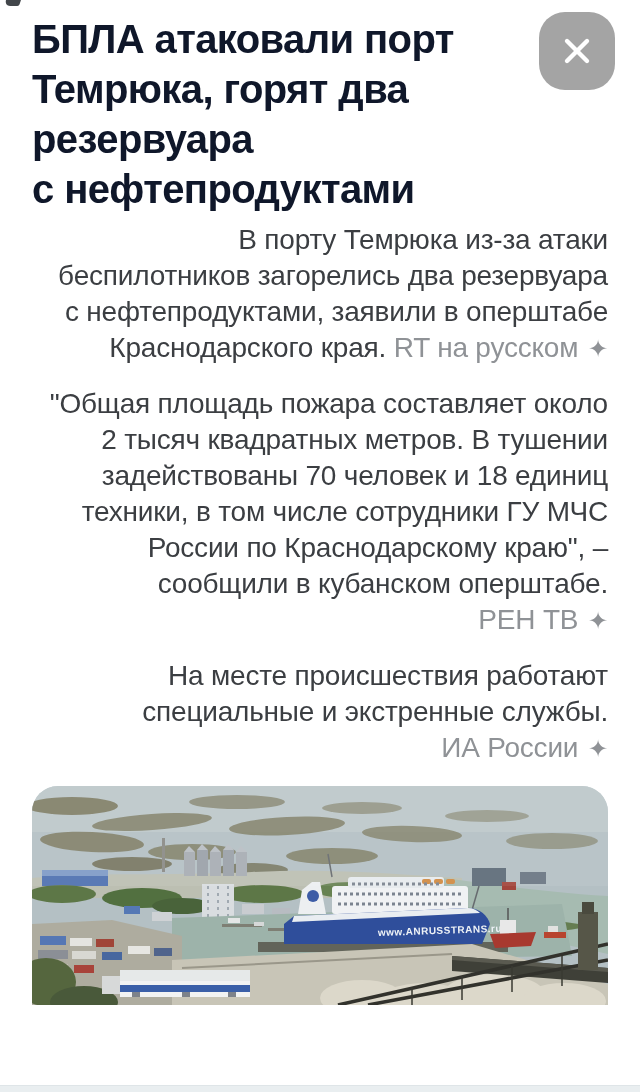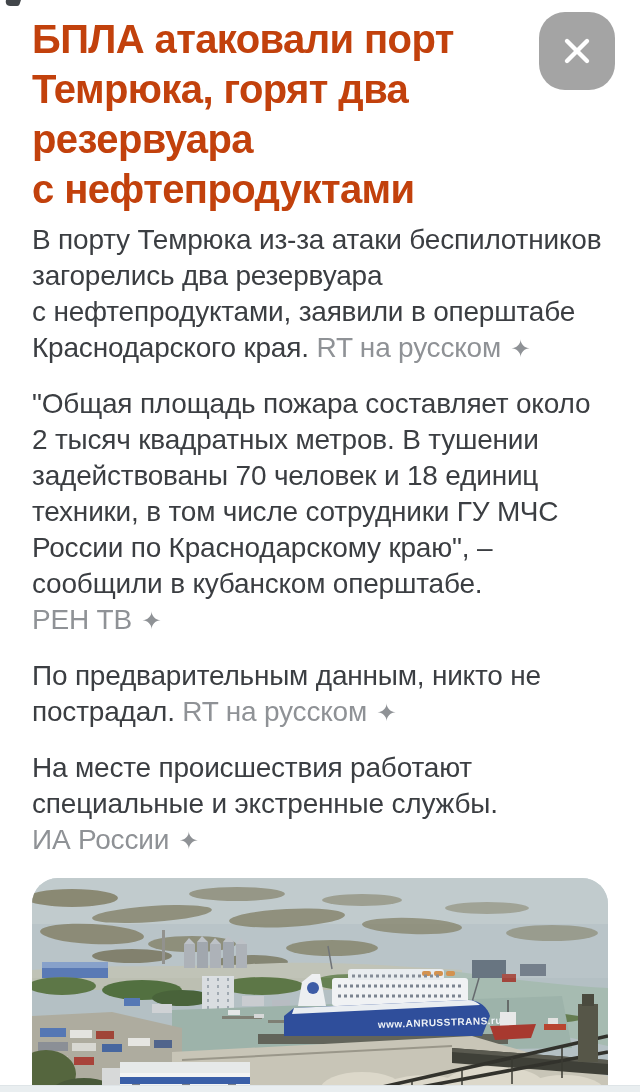--- a/index.html
+++ b/index.html
@@ -19,38 +19,39 @@
     transform: skewX(-18deg);
   }
   .sheet { padding: 14px 32px 0 32px; }
   .headline {
     margin: 0 0 8px 0;
     padding-right: 66px;
     font-size: 40px;
     line-height: 50px;
     font-weight: 700;
     letter-spacing: -0.6px;
-    color: #c2410c;
+    color: #0f172a;
   }
   .close-btn {
     position: absolute; top: 12px; right: 25px;
     width: 76px; height: 78px;
     background: #a4a4a4;
     border: none;
     border-radius: 26px;
     cursor: pointer;
     display: flex; align-items: center; justify-content: center;
     padding: 0;
   }
   .para {
-    margin: 0 0 19px 0;
+    margin: 0 0 19px 16px;
     font-size: 28px;
     line-height: 36px;
     color: #3b3e42;
     letter-spacing: -0.2px;
+    text-align: right;
   }
   .source {
     color: #8f9296;
     text-decoration: none;
     cursor: pointer;
     white-space: nowrap;
   }
   .source .star {
     font-size: 24px;
     letter-spacing: 0;
@@ -91,24 +92,20 @@
   <p class="para">
     <span>В порту Темрюка из-за атаки беспилотников загорелись два резервуара с&nbsp;нефтепродуктами, заявили в&nbsp;оперштабе Краснодарского края.</span>
     <a class="source"><span>RT на русском</span> <span class="star">✦</span></a>
   </p>
 
   <p class="para">
     <span>"Общая площадь пожара составляет около 2 тысяч квадратных метров. В тушении задействованы 70 человек и 18 единиц техники, в том числе сотрудники ГУ МЧС России по Краснодарскому краю", – сообщили в&nbsp;кубанском оперштабе.</span>
     <a class="source"><span>РЕН ТВ</span> <span class="star">✦</span></a>
   </p>
 
-  <p class="para">
-    <span>По предварительным данным, никто не пострадал.</span>
-    <a class="source"><span>RT на русском</span> <span class="star">✦</span></a>
-  </p>
 
   <p class="para">
     <span>На месте происшествия работают специальные и&nbsp;экстренные службы.</span>
     <a class="source"><span>ИА России</span> <span class="star">✦</span></a>
   </p>
 
   <div class="photo">
     <svg width="576" height="219" viewBox="0 0 576 219">
 
       <rect x="0" y="0" width="576" height="219" fill="#b4c0c4"></rect>

